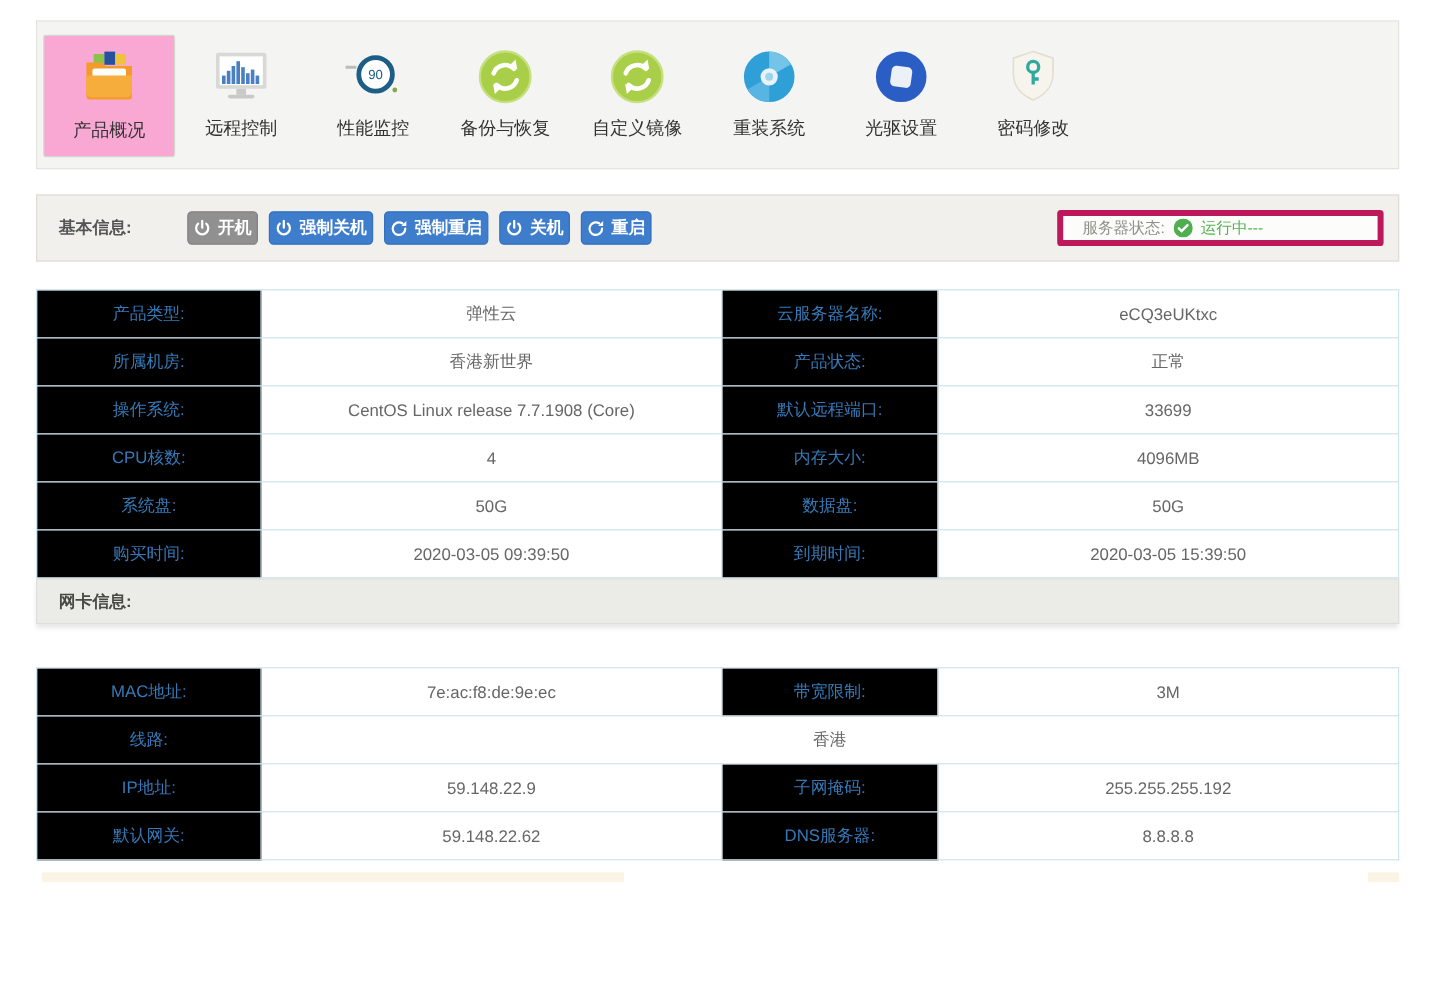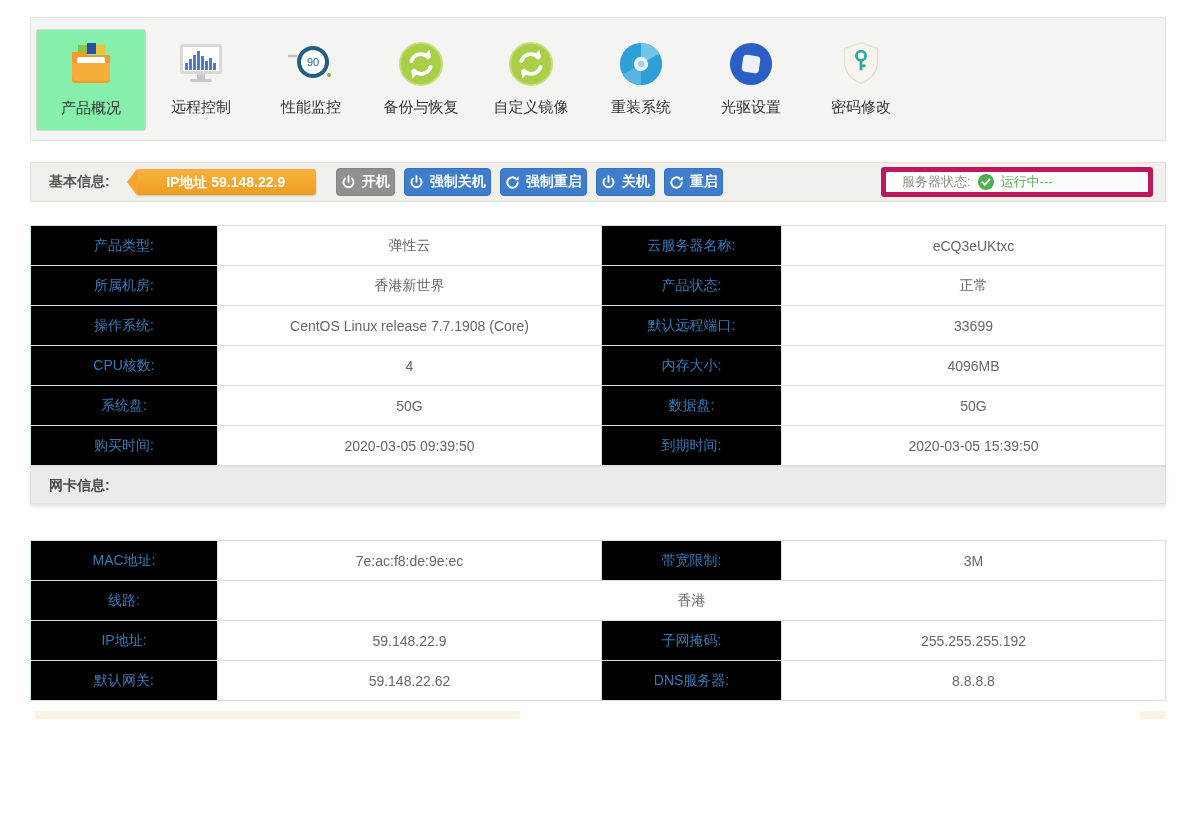--- a/index.html
+++ b/index.html
@@ -4,31 +4,31 @@
 <style>
   * { box-sizing: border-box; margin: 0; padding: 0; }
   html,body { width:1196px; height:819px; background:#fff; overflow:hidden;
     font-family:"Liberation Sans","DejaVu Sans",sans-serif; }
   .page { padding:17px 30px 0 30px; }
 
   
   .toolbar { background:#f4f4f2; border:1px solid #e3e3e0; height:124px;
     display:flex; align-items:flex-start; padding:11px 0 0 5px; }
   .tb-item { width:110px; text-align:center; padding:7px 0 12px; cursor:pointer; }
-  .tb-item.active { border:1px solid #d7d7d2; background:#86efac; border-radius:2px; }
+  .tb-item.active { border:1px solid #d7d7d2; background:#f9a8d4; border-radius:2px; }
   .tb-icon { height:56px; display:flex; align-items:center; justify-content:center; }
   .tb-label { font-size:15px; color:#333; margin-top:6px; }
 
   
   .sec-title { display:flex; align-items:center; margin:42px 0 0 0; }
   .sec-bar { width:4px; height:18px; background:#1d84a5; margin-right:10px; }
   .sec-text { font-size:16px; color:#2191b0; }
 
   
-  .info-bar { margin-top:21px; height:40px; background:#f1f0ed; border:1px solid #e0ddd7;
+  .info-bar { margin-top:21px; height:56px; background:#f1f0ed; border:1px solid #e0ddd7;
     display:flex; align-items:center; padding:0 12px 0 18px; }
   .info-label { font-size:14px; font-weight:bold; color:#555; margin-right:26px; }
   .ip-badge { position:relative; background:linear-gradient(#f8b13c,#ef9d22);
     color:#fff; font-size:14px; font-weight:bold; height:26px; line-height:26px;
     padding:0 16px; min-width:180px; text-align:center; border-radius:3px;
     box-shadow:0 1px 2px rgba(0,0,0,.2); }
   .ip-badge::before { content:""; position:absolute; left:-9px; top:50%;
     transform:translateY(-50%); border-top:13px solid transparent;
     border-bottom:13px solid transparent; border-right:10px solid #f3a52e; }
   .btn-group { display:flex; gap:9px; margin-left:20px; }
@@ -171,21 +171,20 @@
     <line x1="24" y1="28" x2="29" y2="28" stroke="#2fa9a0" stroke-width="3"></line>
           </svg>
         </div>
         <div class="tb-label">密码修改</div>
       </div>
     </div>
 
 
   <div class="info-bar">
     <span class="info-label">基本信息:</span>
-    <span class="ip-badge">IP地址 59.148.22.9</span>
     <span class="btn-group" id="btn-group">
         <button class="ctl-btn gray">
           <span style="display:flex;">
             <svg width="15" height="15" viewBox="0 0 16 16">
     <path d="M8 1.2v6" stroke="#fff" stroke-width="2" stroke-linecap="round"></path>
     <path d="M4.4 3.6a5.4 5.4 0 1 0 7.2 0" stroke="#fff" stroke-width="2" fill="none" stroke-linecap="round"></path>
             </svg>
           </span>
           <span>开机</span>
         </button>

